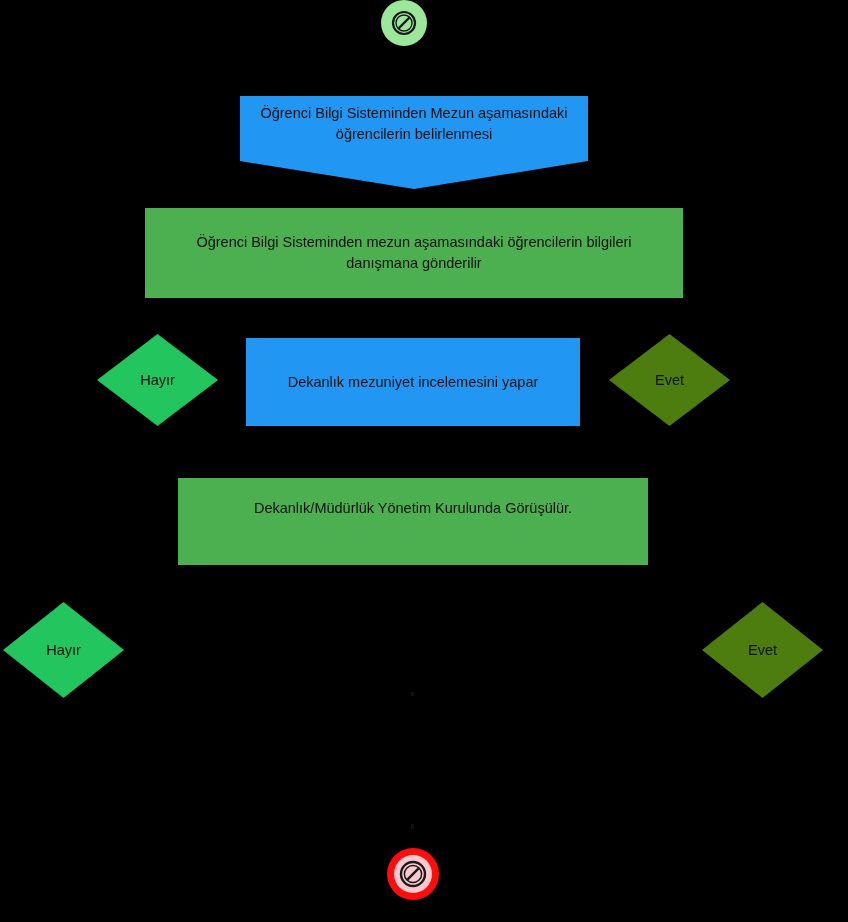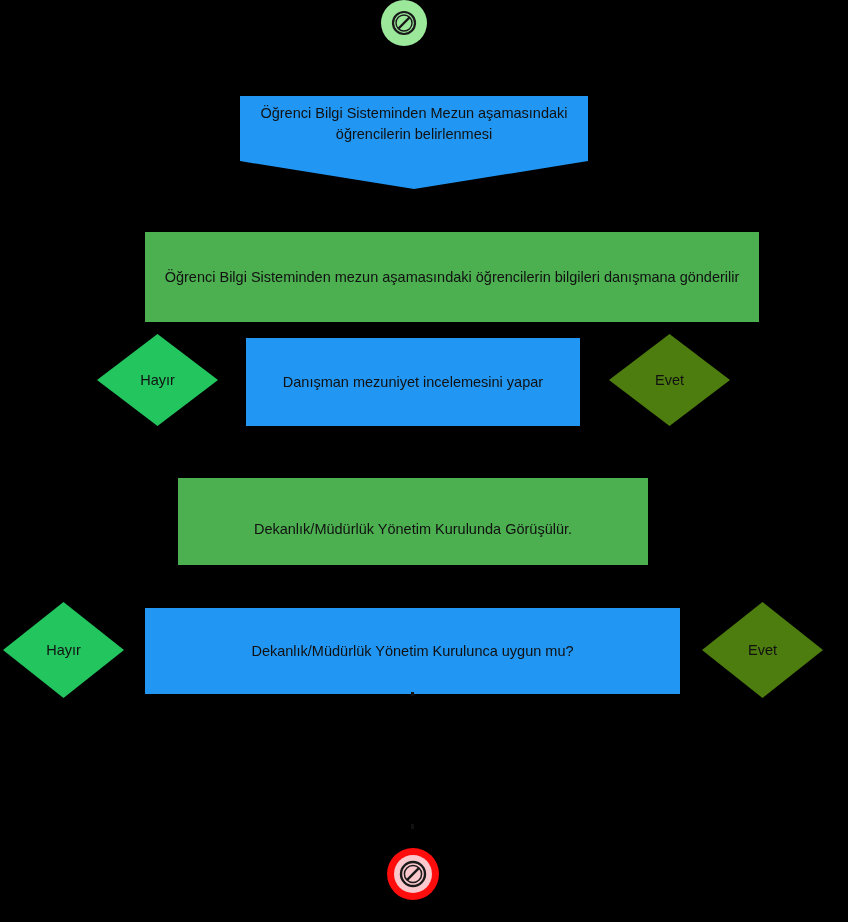--- a/index.html
+++ b/index.html
@@ -66,29 +66,29 @@
     color: #111111;
     font-size: 14.5px;
     line-height: 1.42;
     padding: 0 14px;
   }
   .rect-blue  { background: #2196F3; }
   .rect-green { background: #4CAF50; }
   .rect-teal  { background: #009688; }
 
   .box-proc1 {
-    left: 145px; top: 232px; width: 614px; height: 90px;
+    left: 145px; top: 208px; width: 538px; height: 90px;
   }
   .box-advisor {
     left: 246px; top: 338px; width: 334px; height: 88px;
   }
   .box-board-meeting {
     left: 178px; top: 478px; width: 470px; height: 87px;
     align-items: flex-start;
-    padding-top: 41px;
+    padding-top: 20px;
   }
   .box-board-decision {
     left: 145px; top: 608px; width: 535px; height: 86px;
   }
   .box-final {
     left: 63px; top: 743px; width: 700px; height: 85px;
     align-items: flex-start;
     padding-top: 24px;
   }
   
@@ -145,29 +145,28 @@
       </svg>
     </span>
   </div>
 
   <div class="node pentagon">Öğrenci Bilgi Sisteminden Mezun aşamasındaki öğrencilerin belirlenmesi</div>
 
   <div class="node rect rect-green box-proc1">Öğrenci Bilgi Sisteminden mezun aşamasındaki öğrencilerin bilgileri danışmana gönderilir</div>
 
   <div class="node diamond dia-red dia-no-1">Hayır</div>
 
-  <div class="node rect rect-blue box-advisor">Danışman mezuniyet incelemesini yapar</div>
+  <div class="node rect rect-blue box-advisor">Dekanlık mezuniyet incelemesini yapar</div>
 
   <div class="node diamond dia-lime dia-yes-1">Evet</div>
 
   <div class="node rect rect-green box-board-meeting">Dekanlık/Müdürlük Yönetim Kurulunda Görüşülür.</div>
 
   <div class="node diamond dia-red dia-no-2">Hayır</div>
 
-  <div class="node rect rect-blue box-board-decision">Dekanlık/Müdürlük Yönetim Kurulunca uygun mu?</div>
 
   <div class="node diamond dia-lime dia-yes-2">Evet</div>
 
   <div class="tick" style="left:411px; top:692px; width:3px; height:4px;"></div>
   <div class="tick" style="left:411px; top:824px; width:3px; height:5px;"></div>
 
 
   <div class="node terminator term-end">
     <span class="term-end-inner">
       <span>

